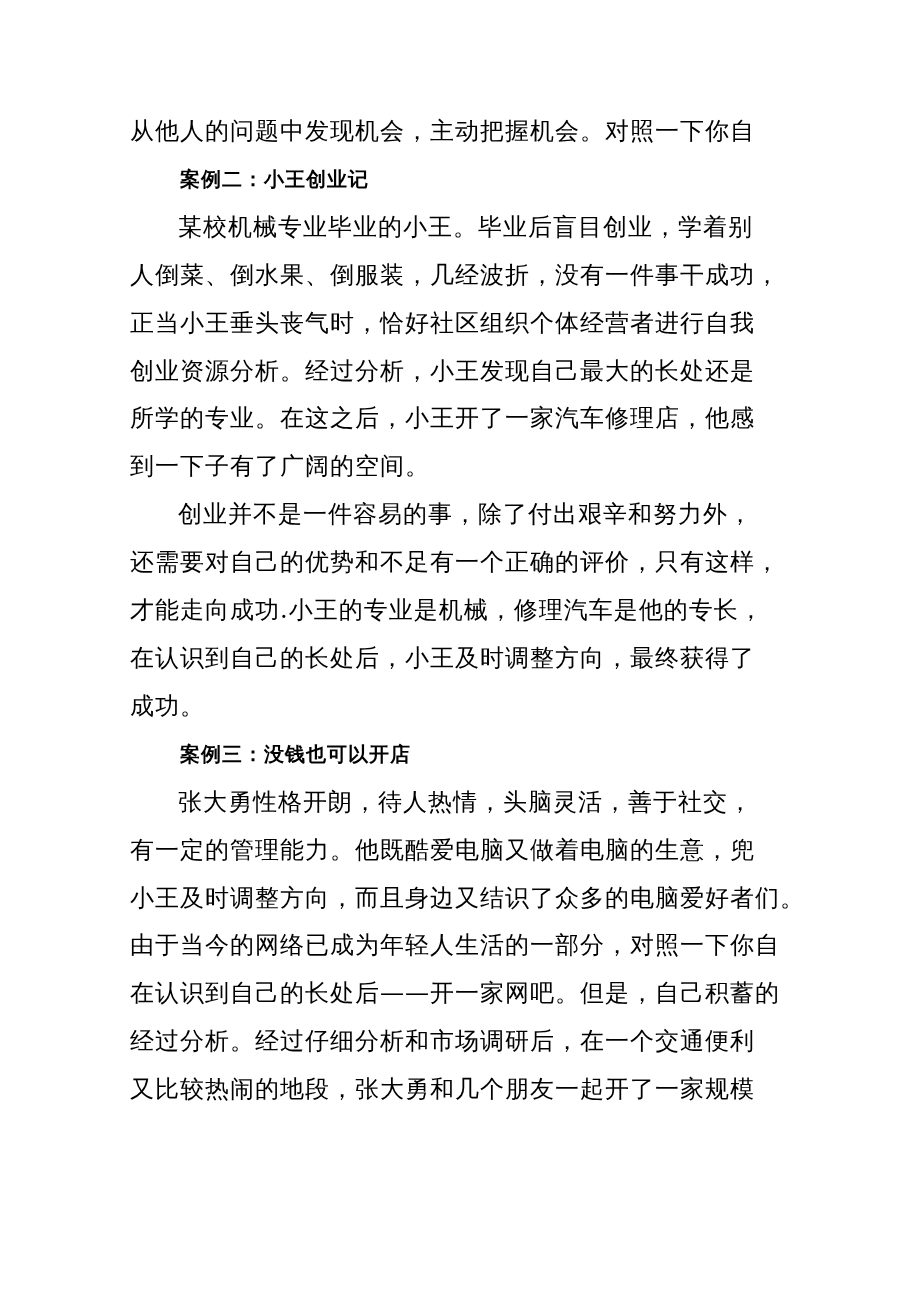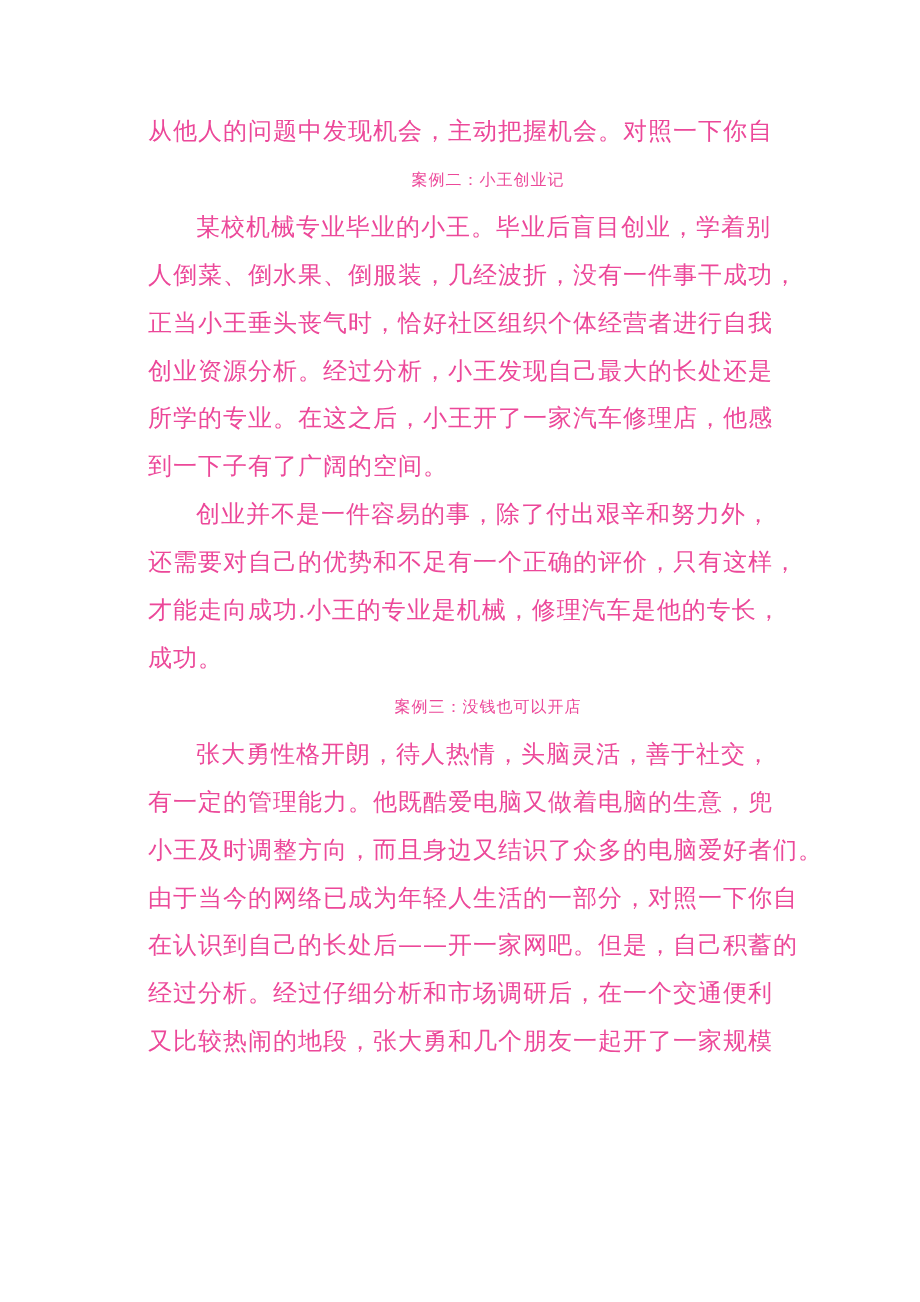--- a/index.html
+++ b/index.html
@@ -8,42 +8,41 @@
     background: #ffffff;
   }
   body {
     width: 920px;
     height: 1302px;
     position: relative;
     overflow: hidden;
   }
   .page {
     position: absolute;
-    left: 148px;
+    left: 130px;
     top: 108px;
     width: 630px;
     font-family: "DejaVu Serif", "Liberation Serif", serif;
     font-size: 24px;
     line-height: 47.9px;
     letter-spacing: 1px;
-    color: #ec4899;
+    color: #000000;
   }
   .para {
     margin: 0;
     padding: 0;
     text-align: justify;
     text-justify: inter-character;
   }
   .heading {
     margin: 0;
     padding: 0;
     text-indent: 50px;
-    font-weight: normal;
-    font-size: 16px;
-    text-align: center;
+    font-weight: bold;
+    font-size: 20px;
   }
   .line {
     display: block;
     white-space: nowrap;
   }
 </style>
 </head>
 <body>
 
 <div class="page">
@@ -60,20 +59,21 @@
     <span class="line">正当小王垂头丧气时，恰好社区组织个体经营者进行自我</span>
     <span class="line">创业资源分析。经过分析，小王发现自己最大的长处还是</span>
     <span class="line">所学的专业。在这之后，小王开了一家汽车修理店，他感</span>
     <span class="line">到一下子有了广阔的空间。</span>
   </p>
 
   <p class="para">
     <span class="line" style="padding-left:48px">创业并不是一件容易的事，除了付出艰辛和努力外，</span>
     <span class="line">还需要对自己的优势和不足有一个正确的评价，只有这样，</span>
     <span class="line">才能走向成功.小王的专业是机械，修理汽车是他的专长，</span>
+    <span class="line">在认识到自己的长处后，小王及时调整方向，最终获得了</span>
     <span class="line">成功。</span>
   </p>
 
   <h3 class="heading">案例三：没钱也可以开店</h3>
 
   <p class="para">
     <span class="line" style="padding-left:48px">张大勇性格开朗，待人热情，头脑灵活，善于社交，</span>
     <span class="line">有一定的管理能力。他既酷爱电脑又做着电脑的生意，兜</span>
     <span class="line">小王及时调整方向，而且身边又结识了众多的电脑爱好者们。</span>
     <span class="line">由于当今的网络已成为年轻人生活的一部分，对照一下你自</span>

